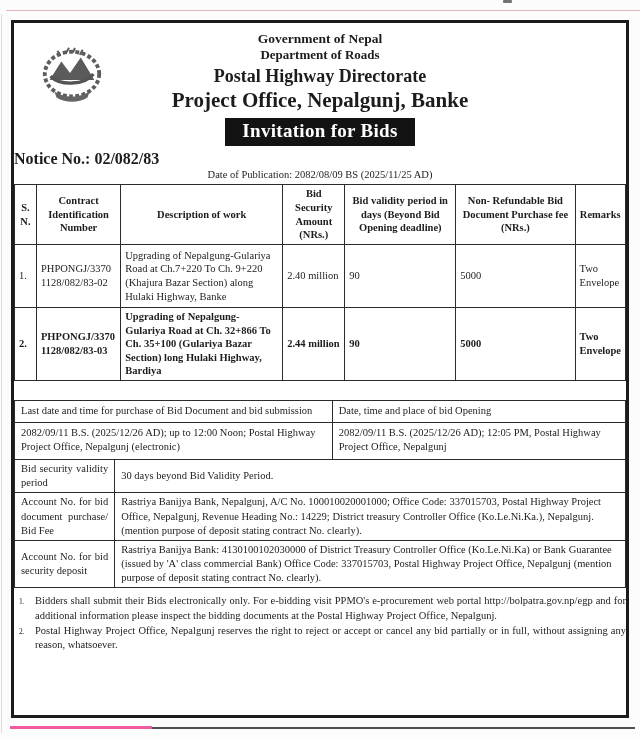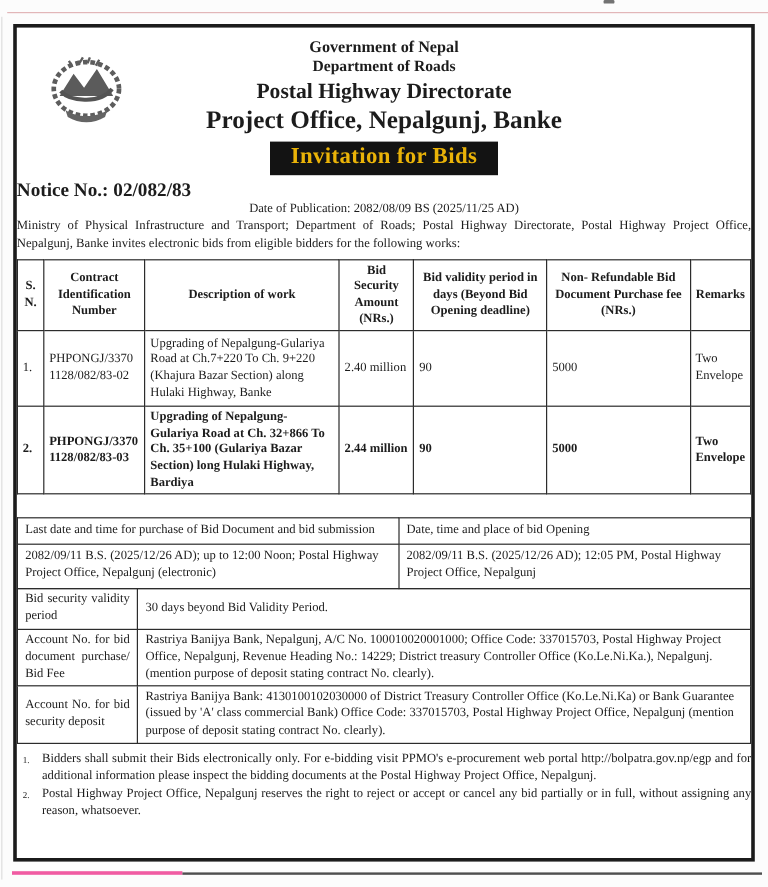--- a/index.html
+++ b/index.html
@@ -24,21 +24,21 @@
 
   .hdr{text-align:center;line-height:1.12;}
   .hdr-line1{font-size:13.5px;font-weight:bold;margin-top:2px;}
   .hdr-line2{font-size:14.5px;font-weight:bold;margin-top:2px;}
   .hdr-line3{font-size:13px;font-weight:bold;margin-top:2px;}
   .hdr-line4{font-size:18px;font-weight:bold;margin-top:3px;}
   .hdr-line5{font-size:21px;font-weight:bold;margin-top:3px;}
 
   .banner-wrap{text-align:center;margin-top:6px;}
   .banner{
-    display:inline-block;background:#131313;color:#eab308;
+    display:inline-block;background:#131313;color:#ffffff;
     font-weight:bold;font-size:19px;padding:2px 17px 4px;letter-spacing:.3px;
   }
   .notice{font-size:16px;font-weight:bold;margin-top:4px;}
   .pub{text-align:center;font-size:10.5px;margin-top:1px;}
   .intro{font-size:10.6px;text-align:justify;line-height:1.38;margin-top:2px;}
 
   table{width:100%;border-collapse:collapse;}
   td,th{border:1px solid #2c2c2c;font-weight:normal;}
 
   .works{margin-top:4px;font-size:10.5px;}
@@ -94,21 +94,20 @@
     <div class="hdr-line4">Postal Highway Directorate</div>
     <div class="hdr-line5">Project Office, Nepalgunj, Banke</div>
   </div>
 
   <div class="banner-wrap">
     <span class="banner">Invitation for Bids</span>
   </div>
 
   <div class="notice">Notice No.: 02/082/83</div>
   <div class="pub">Date of Publication: 2082/08/09 BS (2025/11/25 AD)</div>
-  <div class="intro">Ministry of Physical Infrastructure and Transport; Department of Roads; Postal Highway Directorate, Postal Highway Project Office, Nepalgunj, Banke invites electronic bids from eligible bidders for the following works:</div>
 
   <table class="works">
     <colgroup>
       <col style="width:3.6%">
         <col style="width:13.8%">
         <col style="width:26.6%">
       <col style="width:10.2%">
         <col style="width:18.2%">
         <col style="width:19.6%">
         <col style="width:8%">

